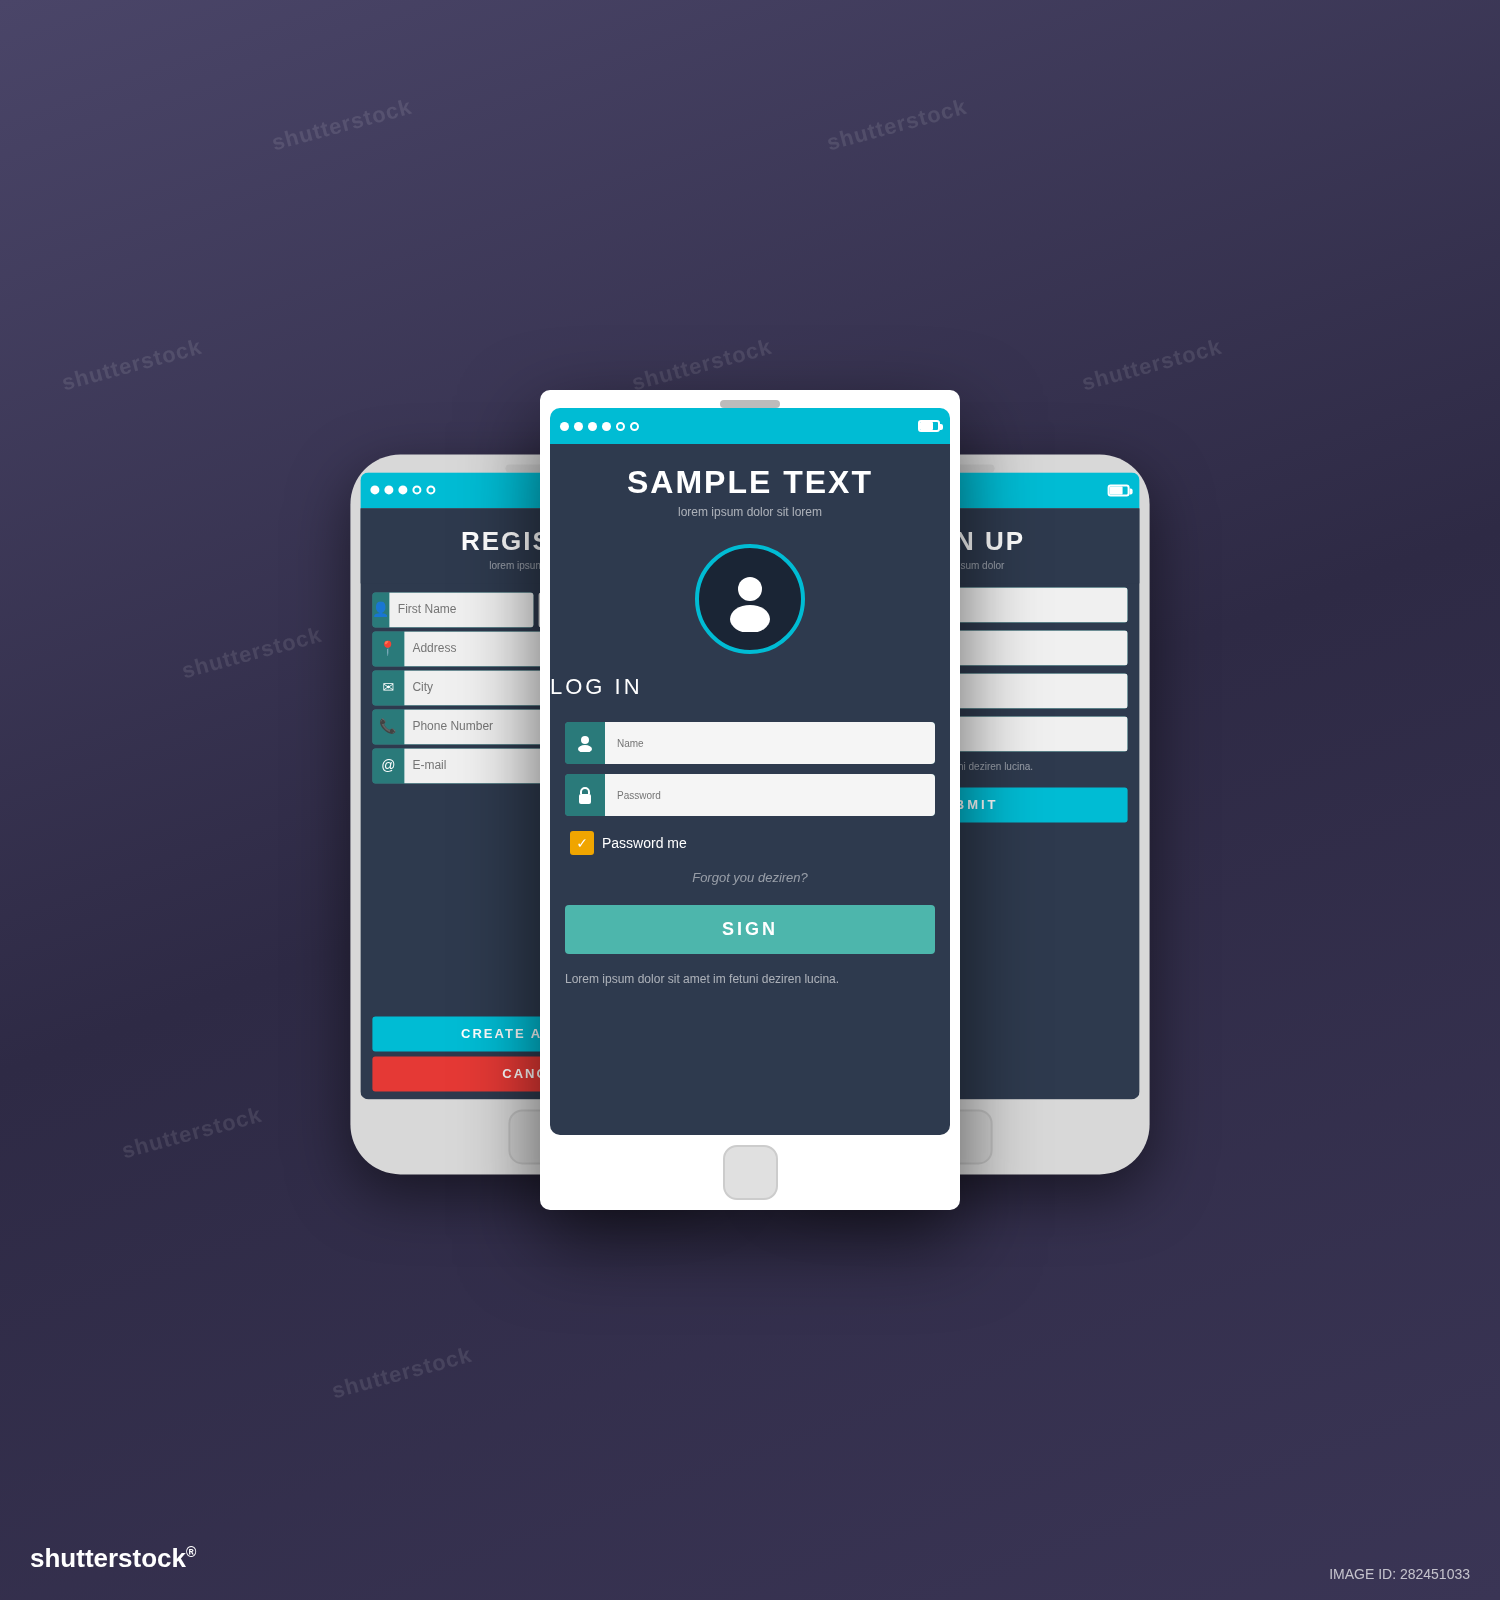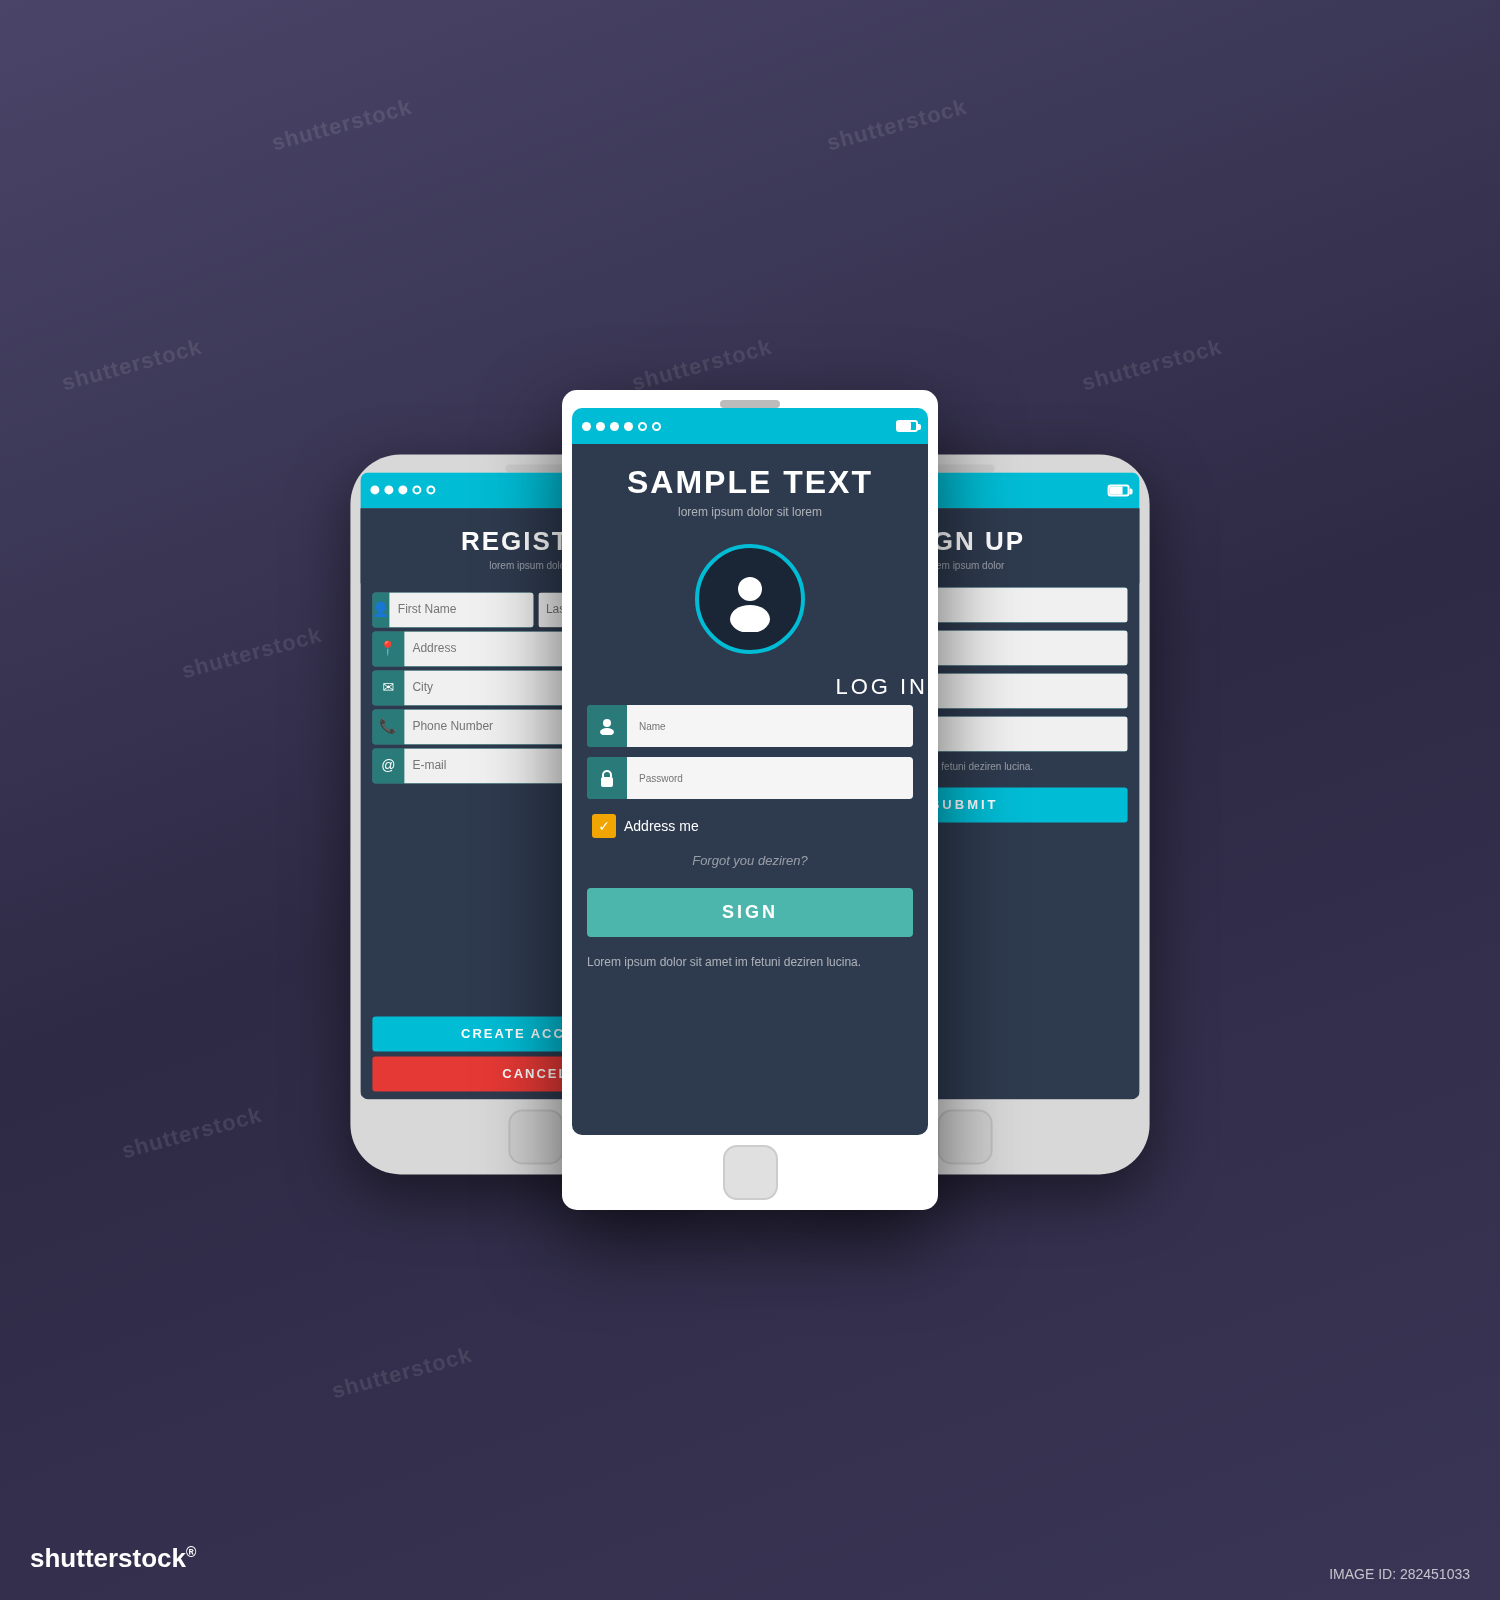--- a/index.html
+++ b/index.html
@@ -32,24 +32,24 @@
       border-radius: 50px;
       box-shadow: 0 20px 60px rgba(0,0,0,0.5);
       position: absolute;
       display: flex;
       flex-direction: column;
       align-items: center;
     }
 
     
     .phone-center {
-      width: 376px;
+      width: 420px;
       height: 820px;
       background: white;
-      border-radius: 15px;
+      border-radius: 10px;
       z-index: 10;
       top: 50%;
       left: 50%;
       transform: translate(-50%, -50%);
       box-shadow: 0 30px 80px rgba(0,0,0,0.6);
     }
 
     
     .phone-left {
       width: 370px;
@@ -174,25 +174,25 @@
     }
     .avatar-ring {
       width: 110px; height: 110px;
       border-radius: 50%;
       border: 4px solid #00bcd4;
       background: #1a2535;
       display: flex; align-items: center; justify-content: center;
     }
 
     .login-label {
-      text-align: right;
+      text-align: left;
       color: white;
       font-size: 22px;
       letter-spacing: 3px;
-      margin: 5px 0 0;
+      margin: 5px 0 17px;
     }
 
     .form-field {
       display: flex;
       align-items: center;
       background: #3d8b8b;
       margin: 5px 15px;
       border-radius: 4px;
       overflow: hidden;
     }
@@ -567,21 +567,21 @@
             <svg width="16" height="18" viewBox="0 0 16 18" fill="white">
               <rect x="2" y="8" width="12" height="10" rx="2"></rect>
               <path d="M4 8V6a4 4 0 018 0v2" stroke="white" stroke-width="2" fill="none"></path>
             </svg>
           </div>
           <input class="field-input" type="password" placeholder="Password" style="">
         </div>
 
         <div class="remember-row">
           <div class="checkbox-icon">✓</div>
-          <span class="remember-text">Address me</span>
+          <span class="remember-text">Password me</span>
         </div>
 
         <div class="forgot-link">Forgot you deziren?</div>
 
         <div class="btn-next">SIGN</div>
 
         <div class="bottom-text">Lorem ipsum dolor sit amet im fetuni deziren lucina.</div>
       </div>
     </div>
     <div class="phone-home"></div>

